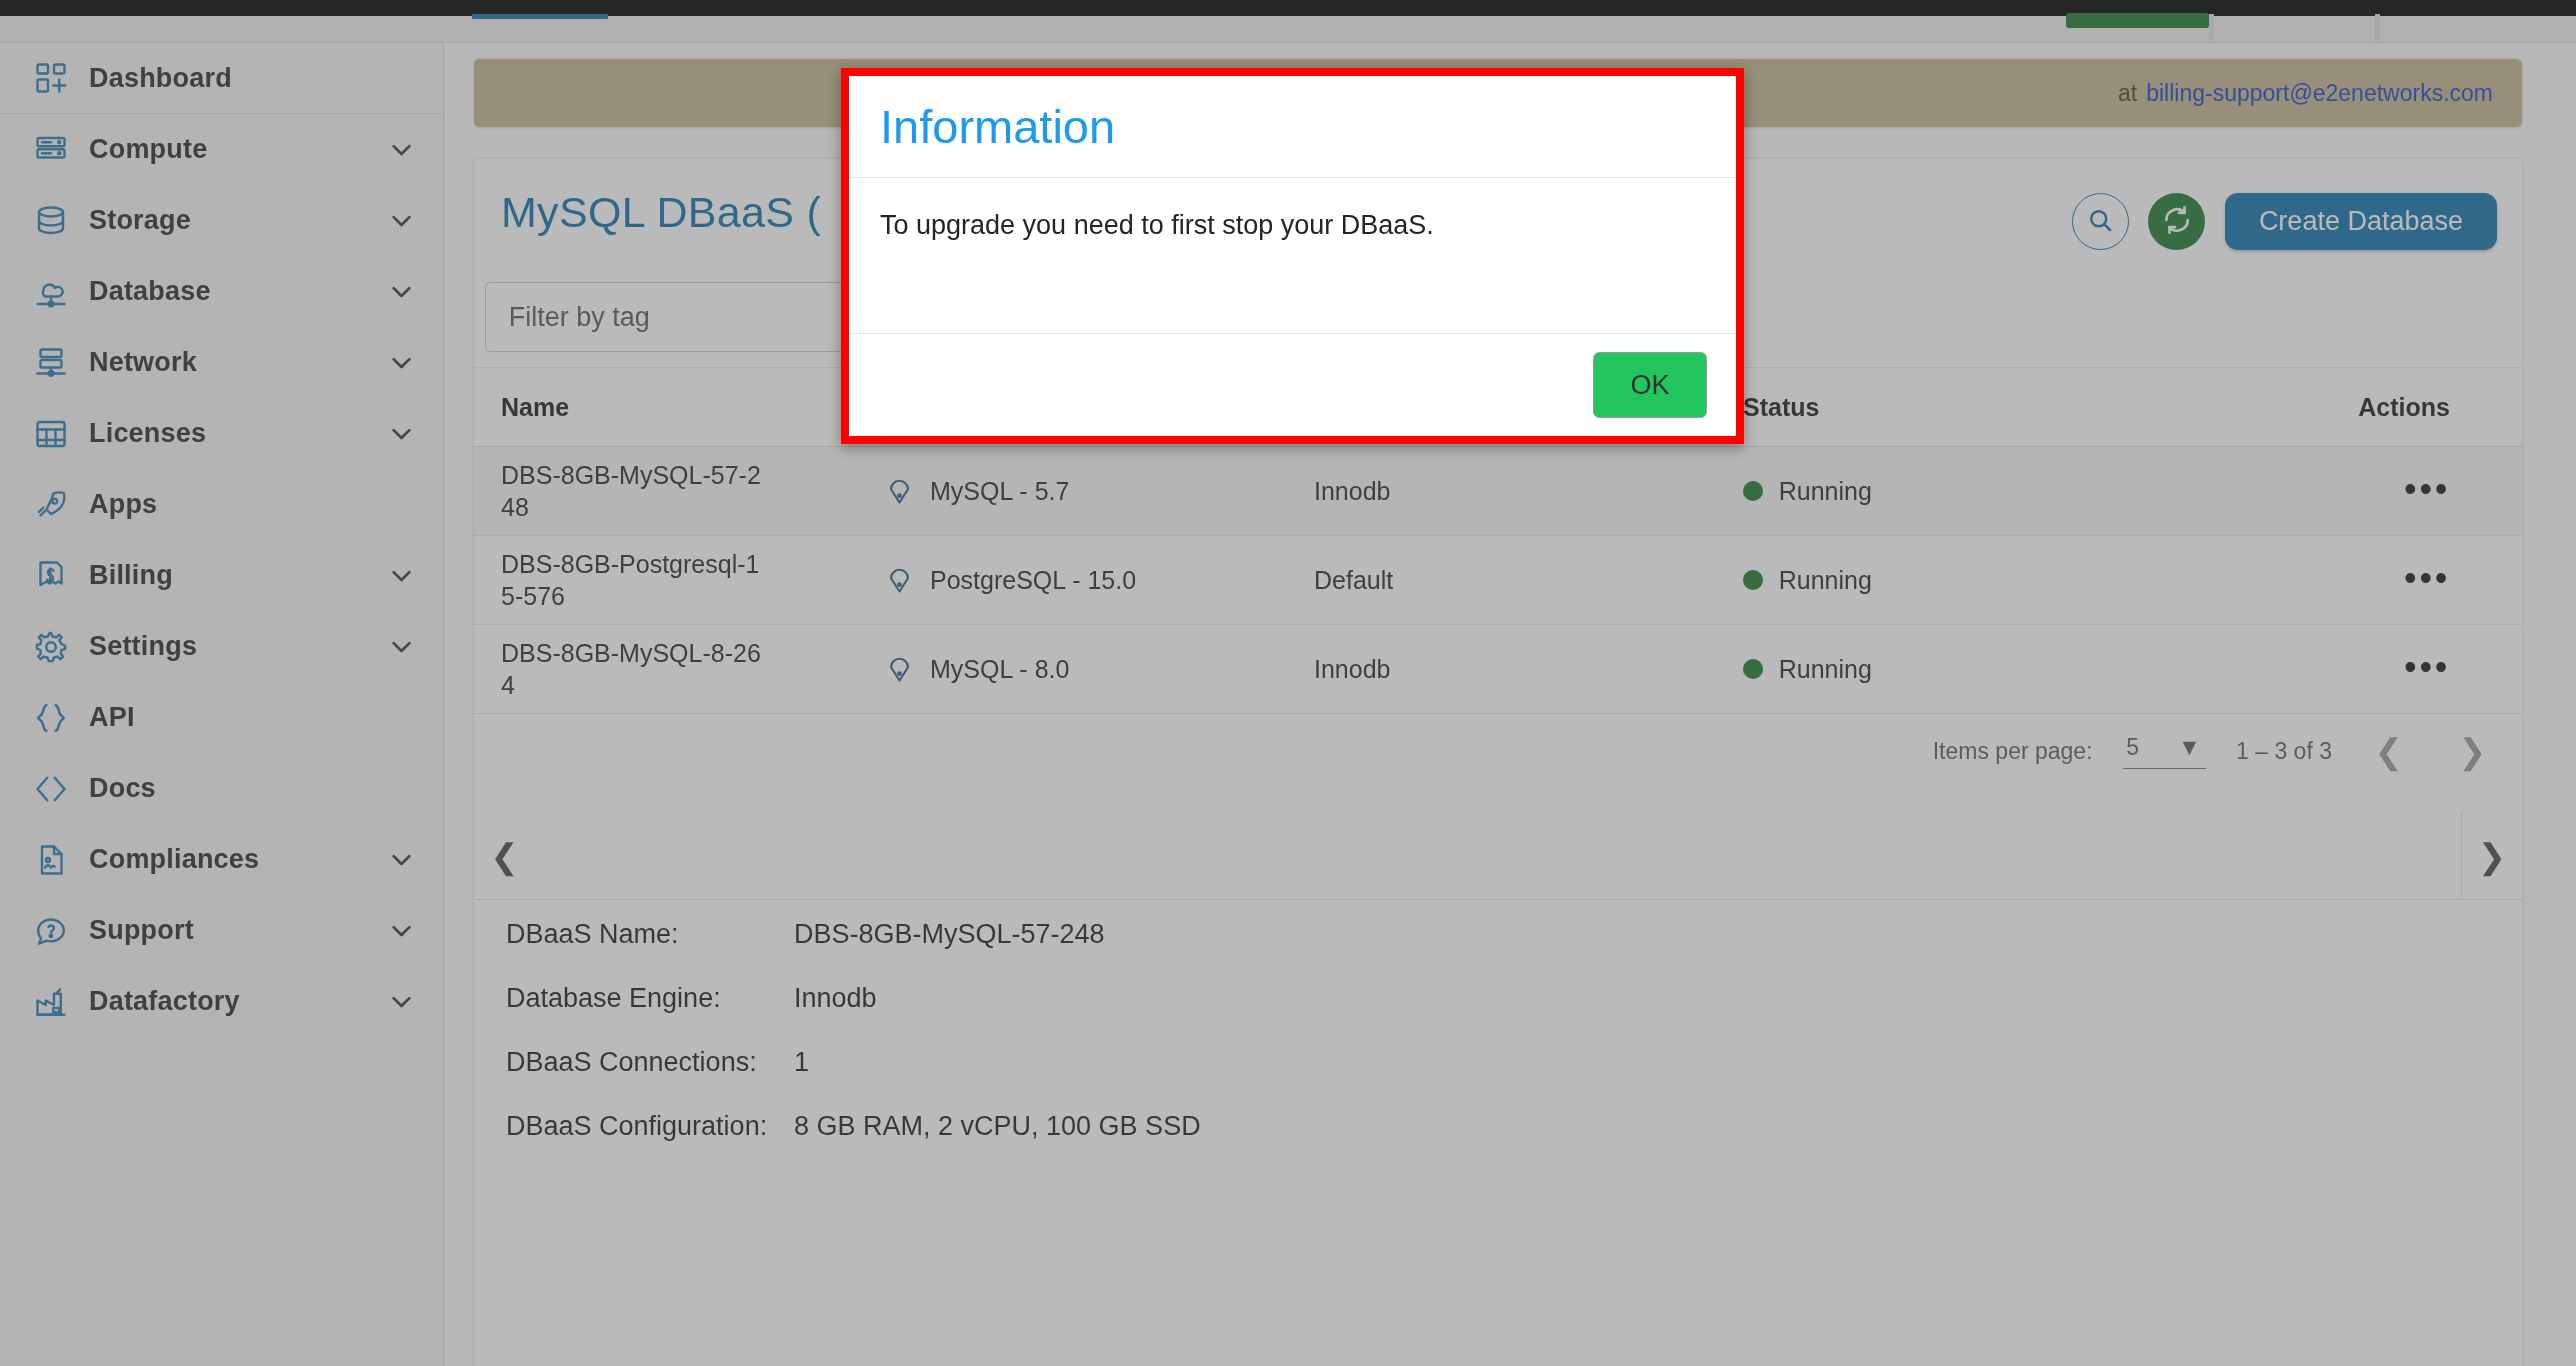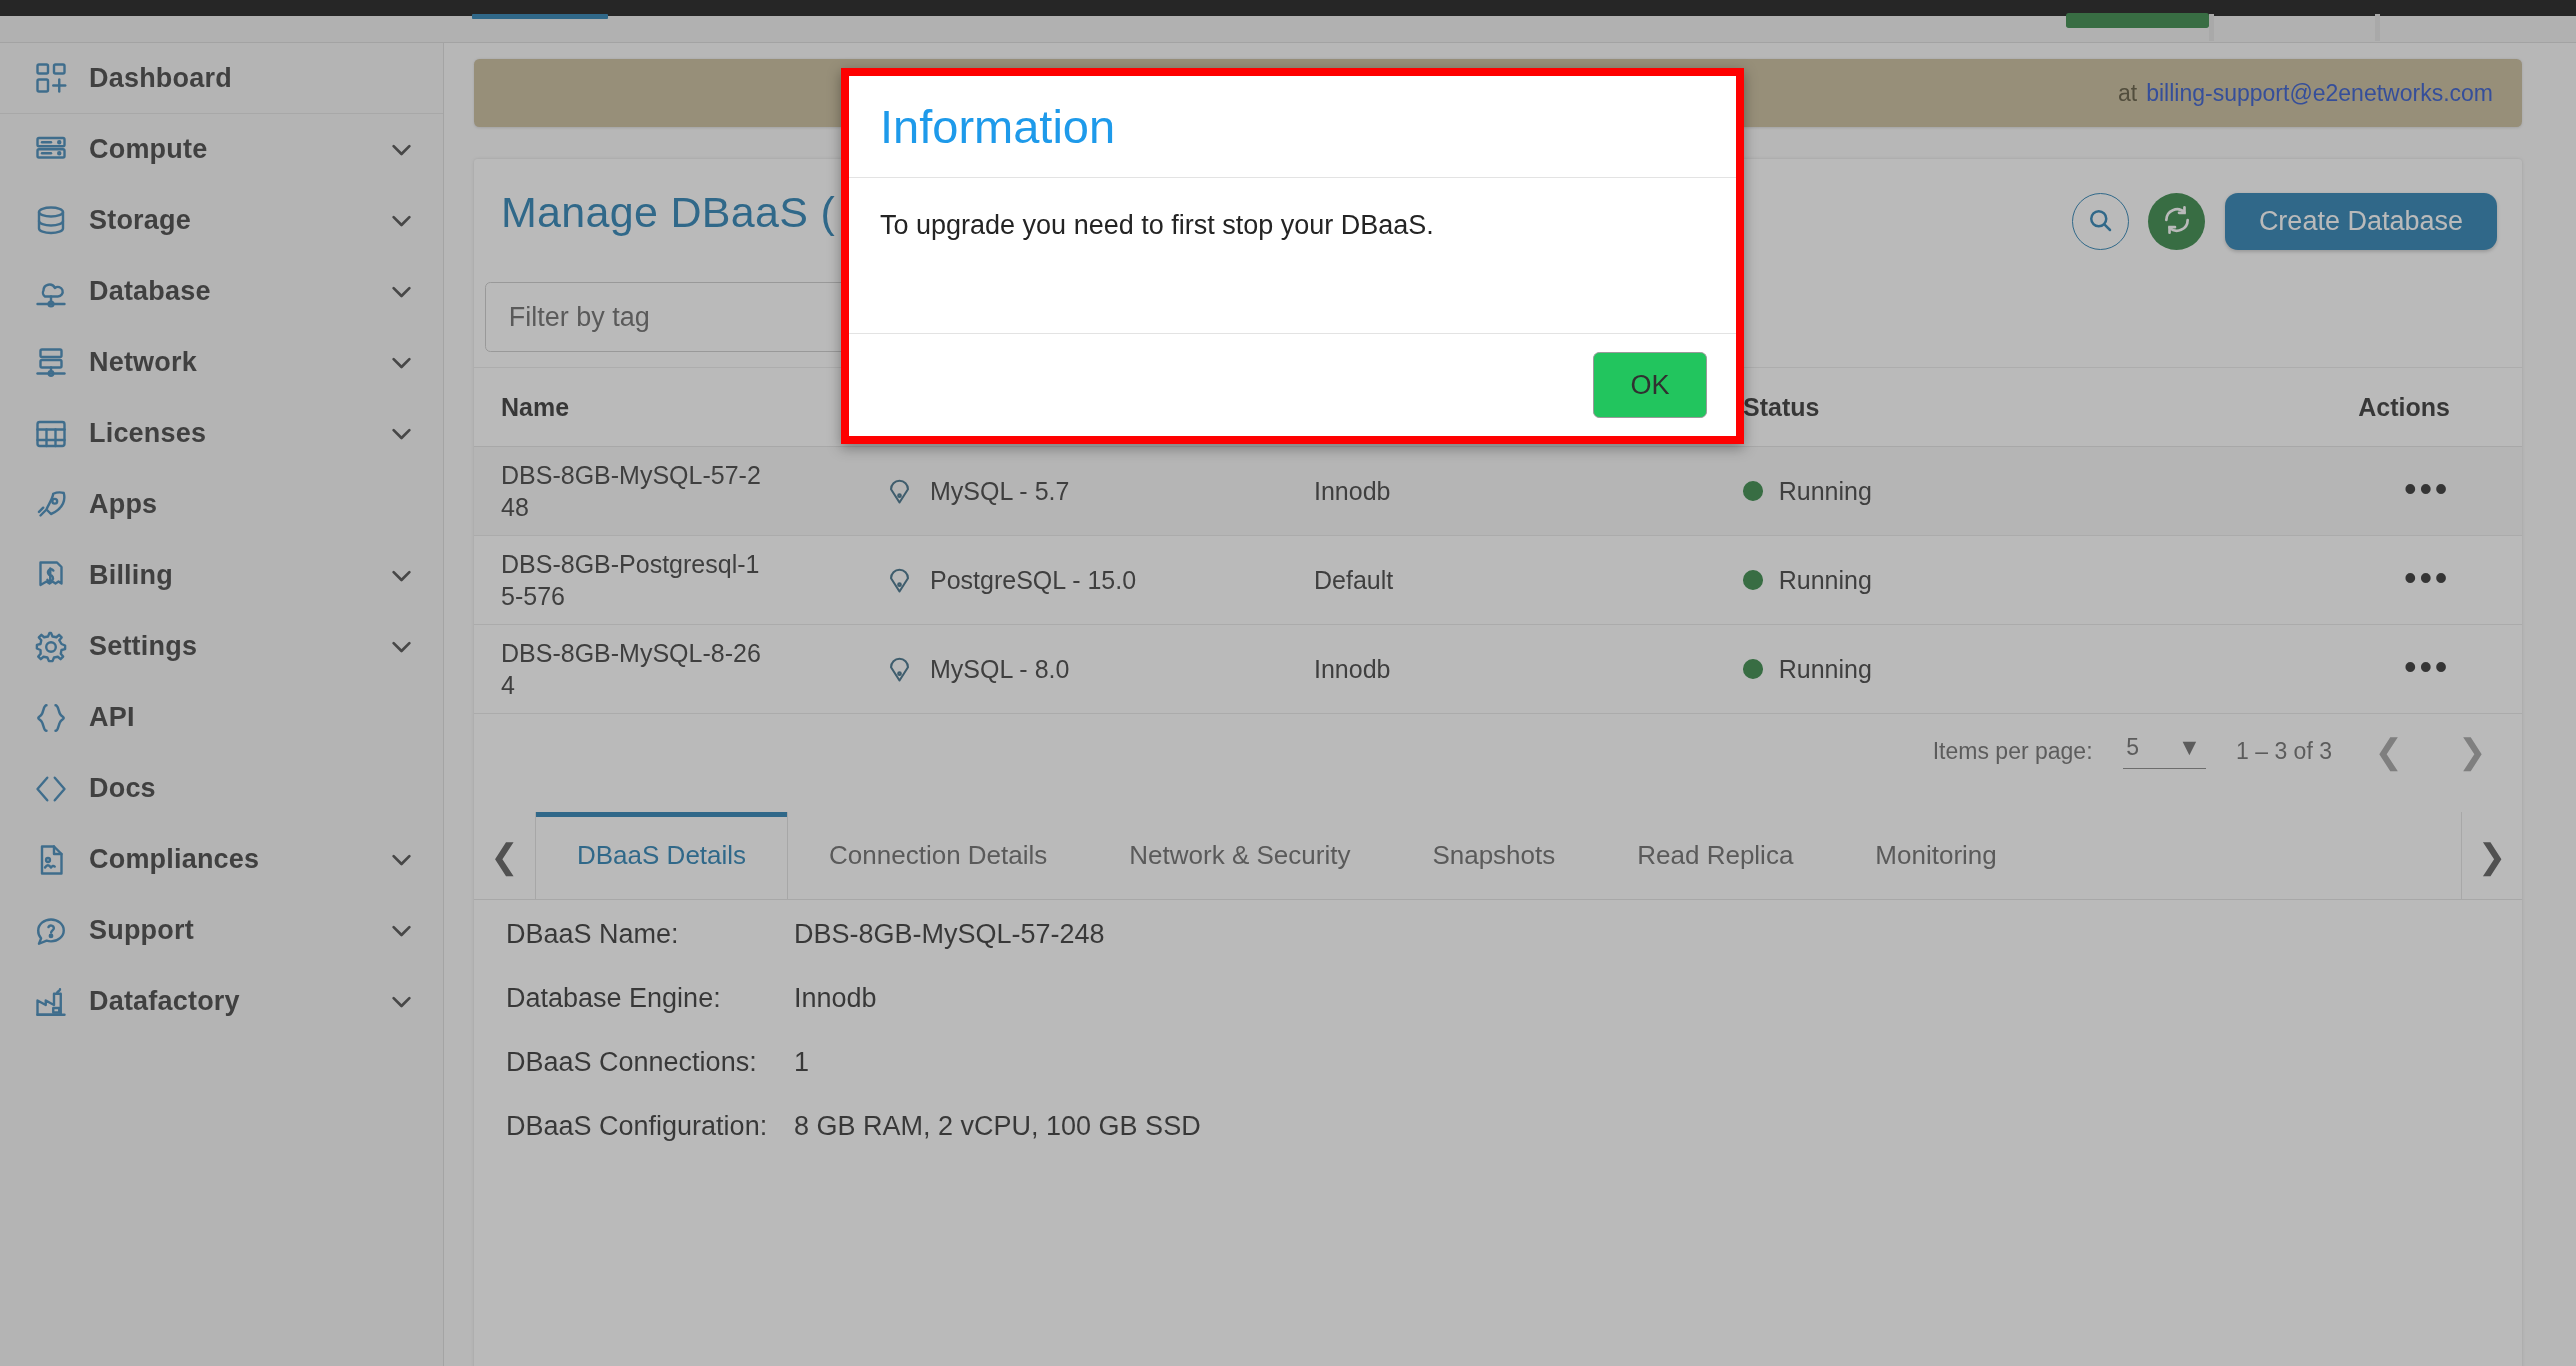--- a/index.html
+++ b/index.html
@@ -430,21 +430,21 @@
 
   <main class="content">
 
     <div class="billing-banner">
       <span>at</span>
       <span class="mail">billing-support@e2enetworks.com</span>
     </div>
 
     <section class="card">
 
-      <h1 class="page-title">Manage DBaaS (</h1>
+      <h1 class="page-title">MySQL DBaaS (</h1>
 
       <div class="head-actions">
         <div class="icon-circle search">
           <span>
             <svg viewBox="0 0 24 24" width="30" height="30" fill="none" stroke="#1273ab" stroke-width="2" stroke-linecap="round">
               <circle cx="11" cy="11" r="6"></circle>
                 <line x1="15.5" y1="15.5" x2="20" y2="20"></line>
             </svg>
           </span>
         </div>
@@ -543,28 +543,20 @@
           <span>5</span>
           <span>▼</span>
         </span>
         <span>1 – 3 of 3</span>
         <span class="pg-arrow">❮</span>
         <span class="pg-arrow">❯</span>
       </div>
 
       <div class="tabbar">
         <div class="tab-scroll-btn">❮</div>
-        <div id="tab-list" style="display:flex;">
-            <div class="tab active">DBaaS Details</div>
-            <div class="tab">Connection Details</div>
-            <div class="tab">Network &amp; Security</div>
-            <div class="tab">Snapshots</div>
-            <div class="tab">Read Replica</div>
-            <div class="tab">Monitoring</div>
-          </div>
         <div class="tab-scroll-btn right">❯</div>
       </div>
 
       <div class="details">
         <div id="details-list">
             <div class="drow">
               <div class="dlabel">DBaaS Name:</div>
               <div class="dvalue">DBS-8GB-MySQL-57-248</div>
             </div>
             <div class="drow">

